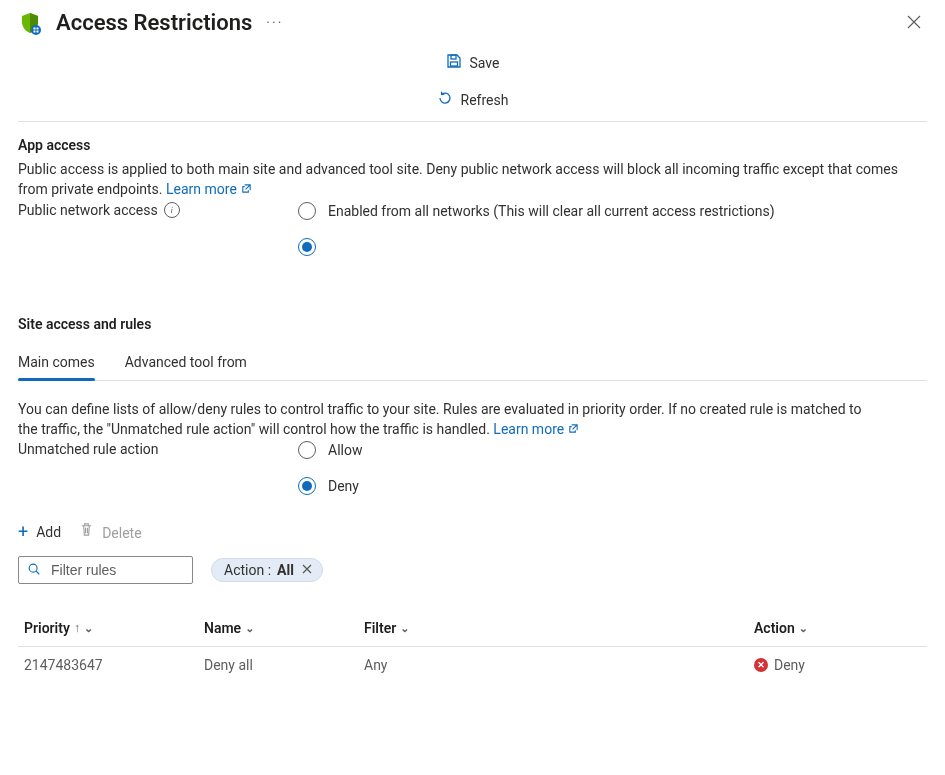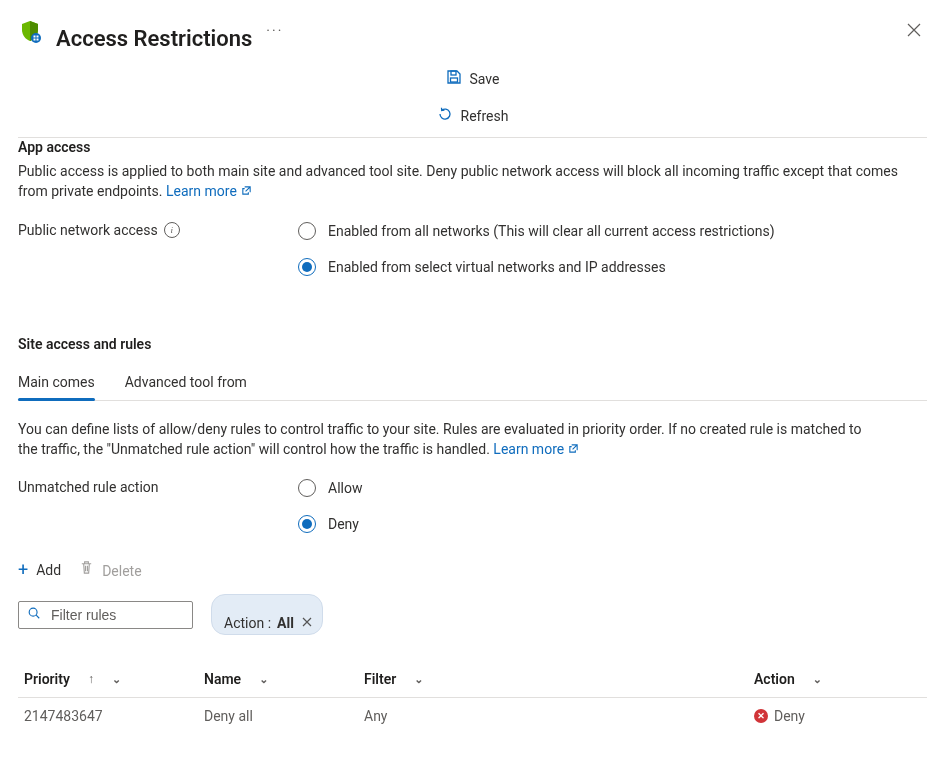--- a/index.html
+++ b/index.html
@@ -12,38 +12,38 @@
     --chipb:#d0dceb;
     --black:#1b1a19;
   }
   html,body{margin:0;padding:0;background:#fff;color:var(--text);
     font-family:"Segoe UI","Segoe UI Web",-apple-system,BlinkMacSystemFont,Roboto,Arial,sans-serif;
     font-size:14px;}
   .page{width:945px;min-height:775px;box-sizing:border-box;padding:10px 18px 40px 18px;}
 
   
   .hdr{display:flex;align-items:center;gap:14px;}
-  .hdr-title{font-size:22px;font-weight:600;color:#201f1e;margin-top:16px;}
+  .hdr-title{font-size:22px;font-weight:600;color:#201f1e;}
   .hdr-more{color:#605e5c;letter-spacing:2px;font-size:14px;display:inline-flex;align-items:center;height:24px;}
   .hdr-close{margin-left:auto;margin-right:6px;font-size:18px;color:#605e5c;cursor:pointer;}
   .shield{width:24px;height:24px;display:inline-block;}
 
   
   .toolbar{display:flex;align-items:center;gap:18px;margin-top:18px;padding-bottom:12px;border-bottom:1px solid var(--border);flex-direction:column;}
   .tbtn{display:inline-flex;align-items:center;gap:8px;color:var(--text);cursor:pointer;}
   .tbtn .ic{color:var(--accent);}
 
   
-  .section-title{font-weight:600;color:#201f1e;margin-top:1px;}
+  .section-title{font-weight:600;color:#201f1e;margin-top:15px;}
   .desc{color:var(--text);margin-top:6px;line-height:1.45;font-size:14px;}
   a.link{color:var(--link);text-decoration:none;}
   .ext{display:inline-block;margin-left:4px;}
 
   
-  .fieldrow{display:flex;align-items:flex-start;margin-top:20px;}
+  .fieldrow{display:flex;align-items:flex-start;margin-top:2px;}
   .fieldlabel{width:280px;color:var(--text);display:flex;align-items:center;gap:6px;}
   .info{display:inline-flex;width:14px;height:14px;border:1px solid #605e5c;border-radius:50%;align-items:center;justify-content:center;font-size:9px;color:#605e5c;font-style:italic;font-family:Georgia,serif;}
   .radios{display:flex;flex-direction:column;gap:18px;}
   .radio{display:flex;align-items:center;gap:12px;cursor:pointer;}
   .rdot{width:18px;height:18px;border:1px solid #605e5c;border-radius:50%;display:inline-flex;align-items:center;justify-content:center;box-sizing:border-box;flex:0 0 auto;}
   .rdot.sel{border-color:var(--accent);}
   .rdot.sel::after{content:"";width:10px;height:10px;background:var(--accent);border-radius:50%;}
   .rlabel{color:var(--text);}
 
   
@@ -57,28 +57,28 @@
   .actbtn{display:inline-flex;align-items:center;gap:8px;cursor:pointer;}
   .actbtn.disabled{color:#a19f9d;cursor:default;align-items:flex-end;}
   .actbtn .ic{font-size:16px;}
   .plus{color:var(--accent);font-size:18px;font-weight:400;}
 
   
   .filterrow{display:flex;align-items:center;gap:18px;margin-top:14px;}
   .filterbox{display:flex;align-items:center;gap:8px;border:1px solid #8a8886;border-radius:2px;padding:4px 8px;width:175px;box-sizing:border-box;}
   .filterbox input{border:none;outline:none;font-size:14px;width:100%;color:var(--text);background:transparent;}
   .filterbox input::placeholder{color:#605e5c;}
-  .chip{display:inline-flex;align-items:center;gap:6px;background:var(--chip);border:1px solid var(--chipb);border-radius:14px;padding:20px 10px 3px 12px;color:#323130;cursor:pointer;}
+  .chip{display:inline-flex;align-items:center;gap:6px;background:var(--chip);border:1px solid var(--chipb);border-radius:14px;padding:3px 10px 3px 12px;color:#323130;cursor:pointer;}
   .chip .x{color:#555;font-size:12px;margin-left:2px;}
 
   
   .table{margin-top:26px;}
   .trow{display:grid;grid-template-columns:180px 160px 390px 140px;align-items:center;padding:10px 6px;}
   .trow.head{border-bottom:1px solid var(--border);}
-  .th{font-weight:600;color:#201f1e;display:flex;align-items:center;gap:18px;cursor:pointer;}
+  .th{font-weight:600;color:#201f1e;display:flex;align-items:center;gap:4px;cursor:pointer;}
   .chev{font-size:11px;color:#605e5c;}
   .sortup{font-size:12px;color:#605e5c;}
   .trow.body{color:var(--muted);}
   .denyico{display:inline-flex;align-items:center;gap:6px;}
   .denycircle{width:14px;height:14px;border-radius:50%;background:#d13438;display:inline-flex;align-items:center;justify-content:center;color:#fff;font-size:9px;font-weight:700;}
 
   .mt-big{margin-top:60px;}
 </style>
 </head>
 <body>
@@ -146,21 +146,20 @@
       <span>Public network access</span>
       <span class="info">i</span>
     </div>
     <div class="radios">
       <label class="radio">
         <span class="rdot"></span>
         <span class="rlabel">Enabled from all networks (This will clear all current access restrictions)</span>
       </label>
       <label class="radio">
         <span class="rdot sel"></span>
-        <span class="rlabel">Enabled from select virtual networks and IP addresses</span>
       </label>
     </div>
   </div>
 
   <div class="section-title mt-big">Site access and rules</div>
 
   <div class="tabs">
     <div class="tab active">Main comes</div>
     <div class="tab">Advanced tool from</div>
   </div>

